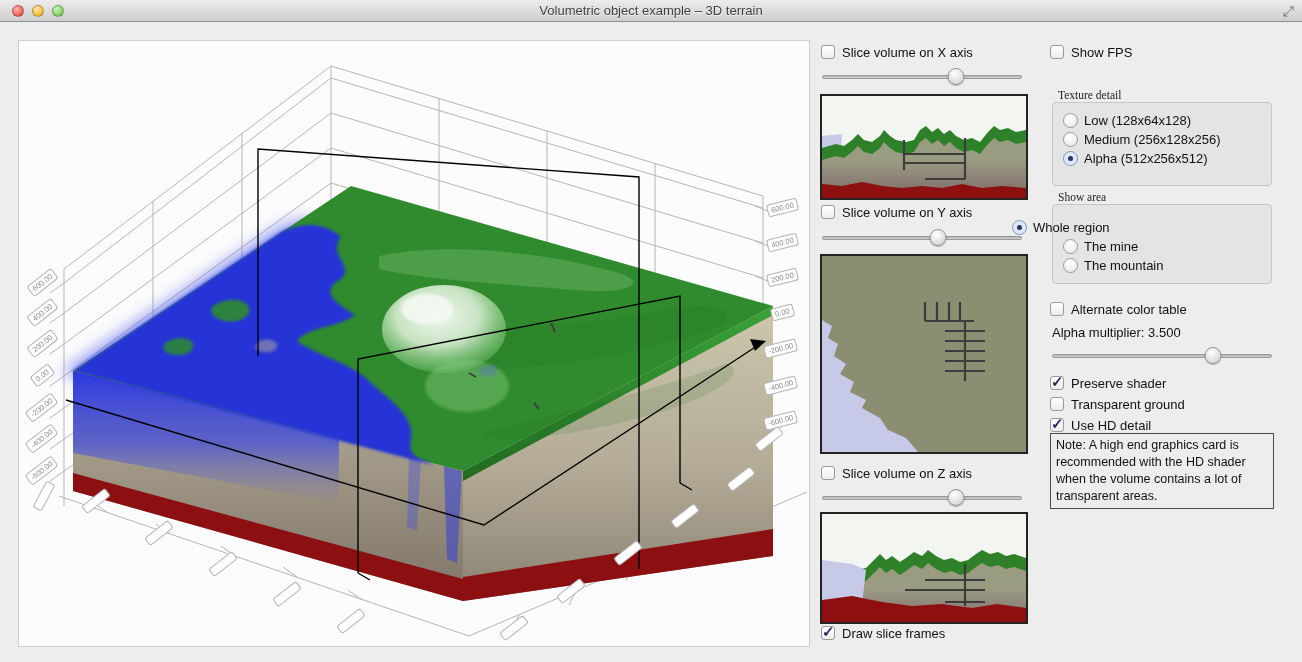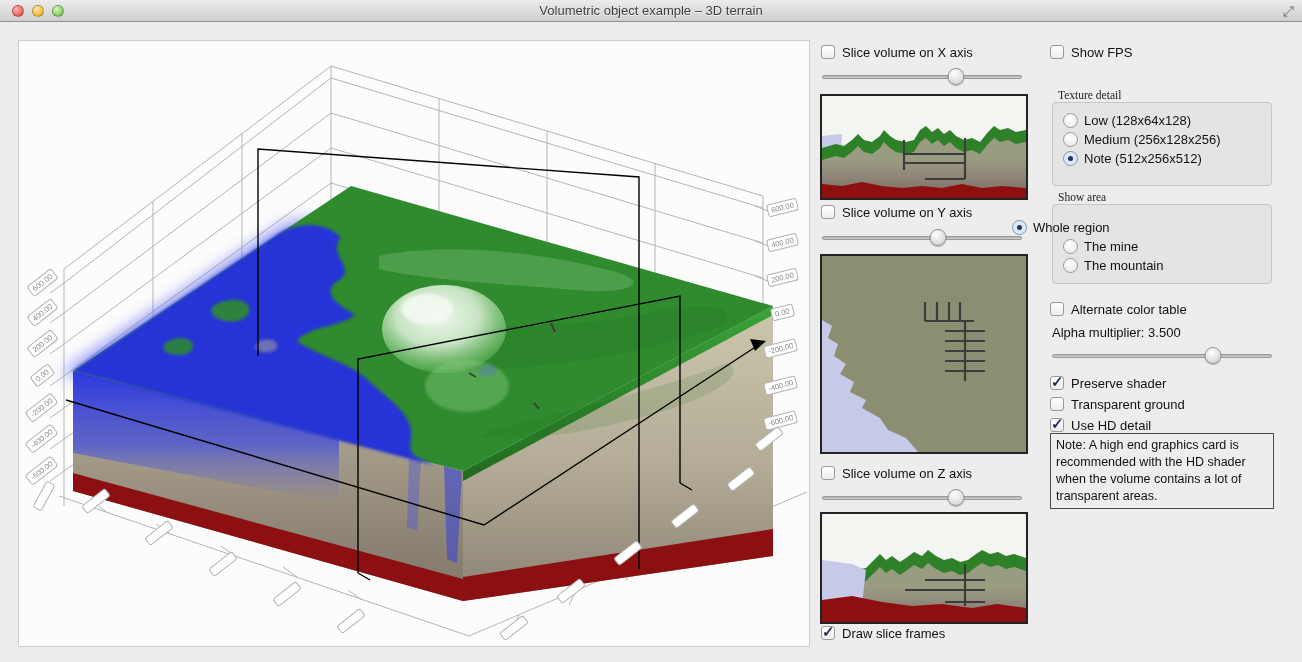--- a/index.html
+++ b/index.html
@@ -296,21 +296,21 @@
   <div class="rbrow" style="left:1063px;top:112px">
     <span class="rb"></span>
     <span class="rblabel">Low (128x64x128)</span>
   </div>
   <div class="rbrow" style="left:1063px;top:131px">
     <span class="rb"></span>
     <span class="rblabel">Medium (256x128x256)</span>
   </div>
   <div class="rbrow" style="left:1063px;top:150px">
     <span class="rb on"></span>
-    <span class="rblabel">Note (512x256x512)</span>
+    <span class="rblabel">Alpha (512x256x512)</span>
   </div>
 
   <div class="grouplabel" style="left:1058px;top:191px">Show area</div>
   <div class="groupbox" style="left:1052px;top:204px;width:220px;height:80px"></div>
   <div class="rbrow" style="left:1012px;top:219px">
     <span class="rb on"></span>
     <span class="rblabel">Whole region</span>
   </div>
   <div class="rbrow" style="left:1063px;top:238px">
     <span class="rb"></span>

